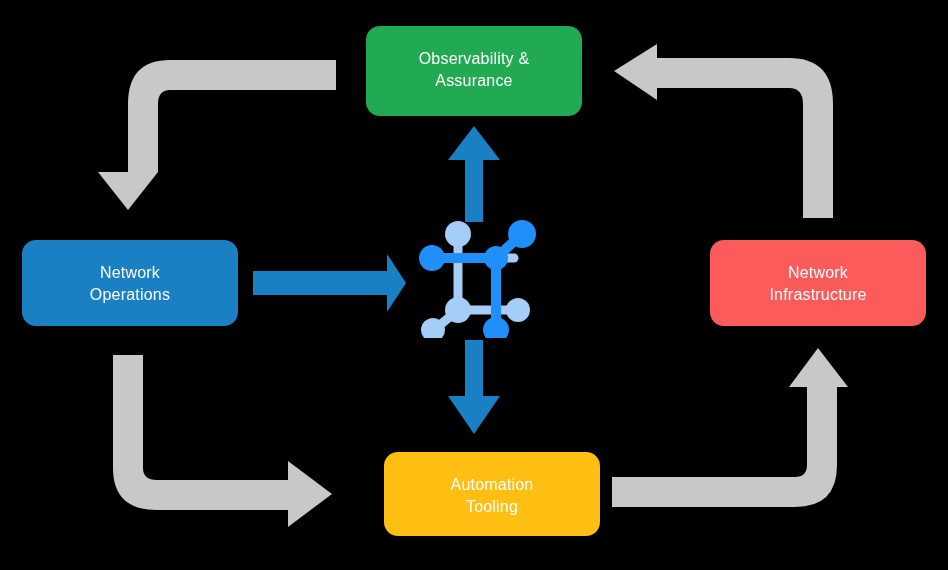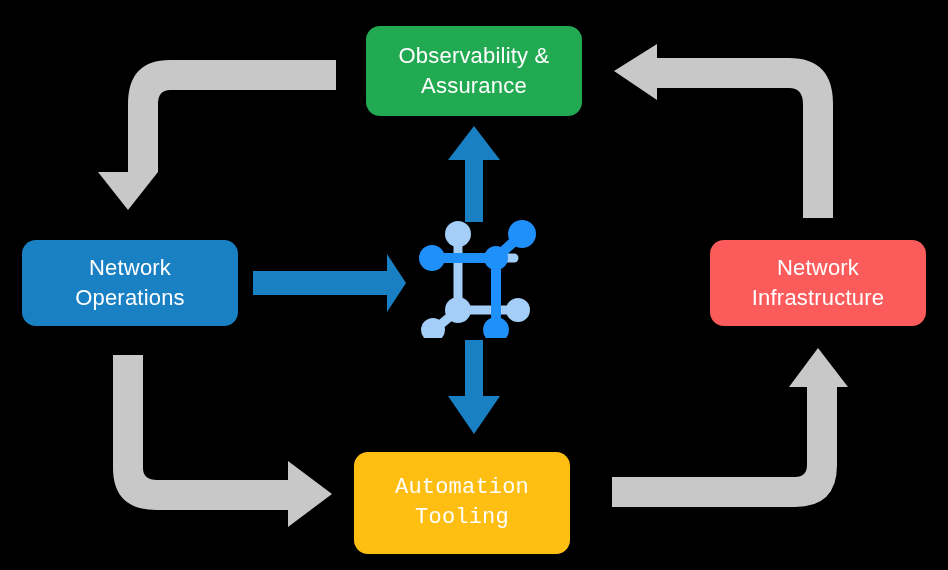--- a/index.html
+++ b/index.html
@@ -23,42 +23,42 @@
     position: absolute;
     left: 0;
     top: 0;
     width: 948px;
     height: 570px;
   }
   .node-box {
     position: absolute;
     border-radius: 14px;
     display: flex;
-    align-items: center;
+    align-items: flex-start;
     justify-content: center;
     text-align: center;
     color: #ffffff;
-    font-size: 22px;
+    font-size: 16px;
     line-height: 1.35;
     font-weight: 400;
     letter-spacing: 0.2px;
     box-sizing: border-box;
     padding: 22px 10px;
   }
   #box-observability {
     left: 366px;  top: 26px;   width: 216px; height: 90px;
   }
   #box-network-operations {
     left: 22px;   top: 240px;  width: 216px; height: 86px;
   }
   #box-network-infrastructure {
     left: 710px;  top: 240px;  width: 216px; height: 86px;
   }
   #box-automation-tooling {
-    left: 354px;  top: 452px;  width: 216px; height: 102px; font-family: Liberation Mono, monospace;
+    left: 384px;  top: 452px;  width: 216px; height: 84px;
   }
   .box-label {
     display: block;
     white-space: pre-line;
   }
   #central-icon {
     position: absolute;
     left: 418px;
     top: 218px;
     width: 120px;

